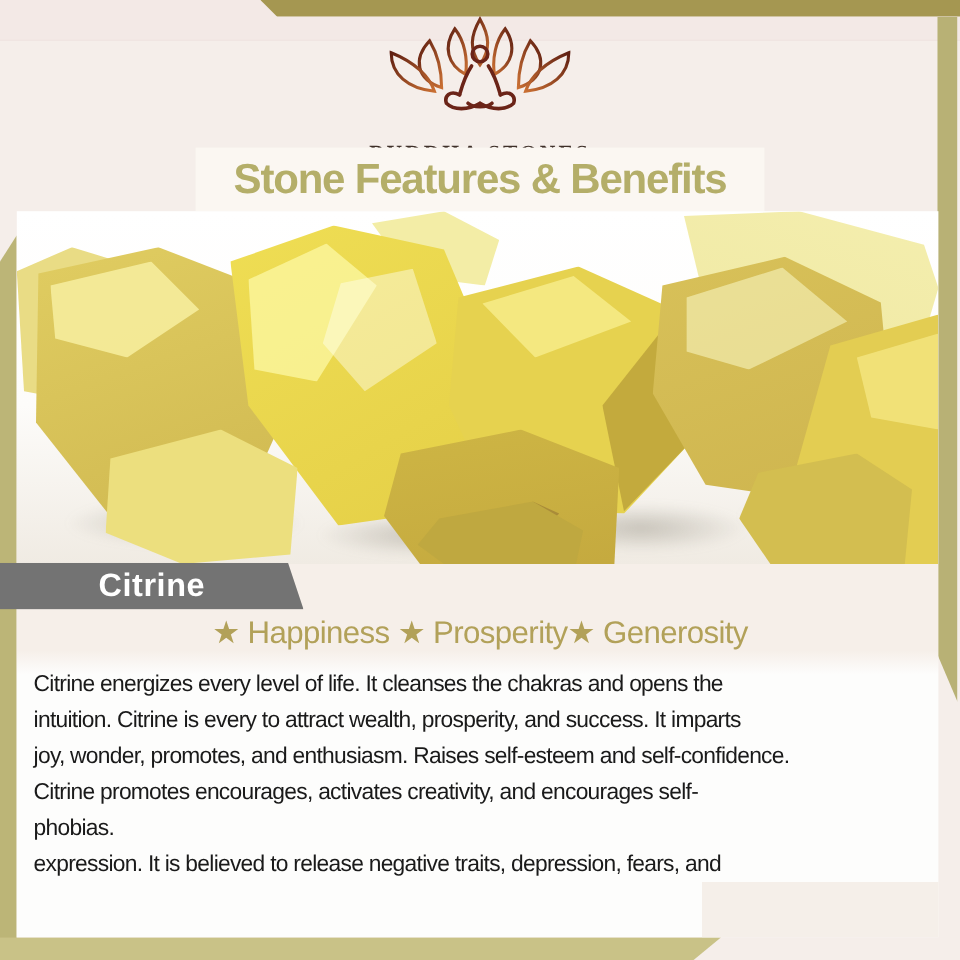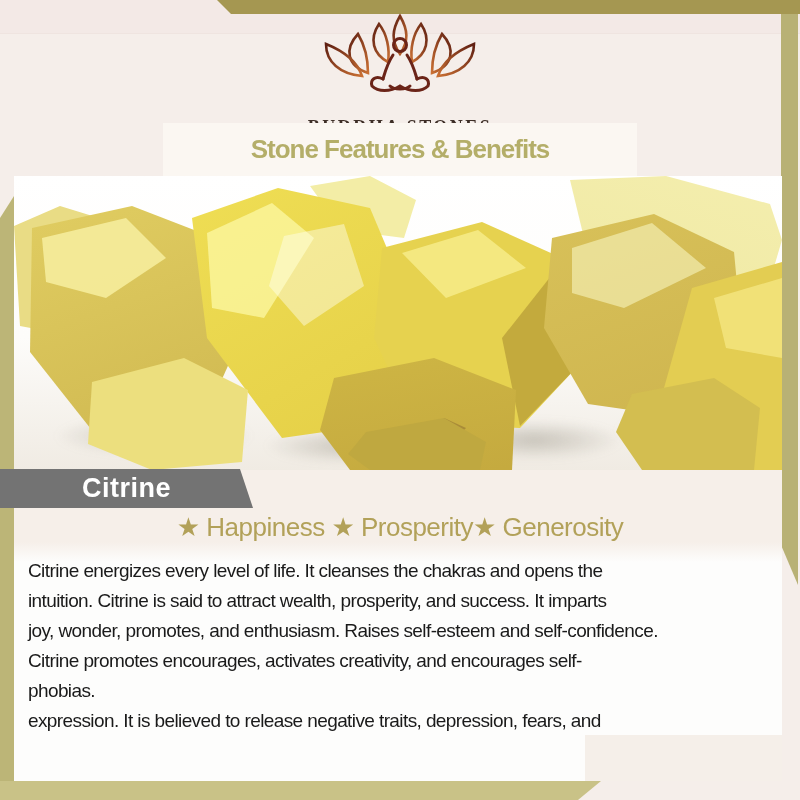--- a/index.html
+++ b/index.html
@@ -19,21 +19,21 @@
 
   
   .brand{position:absolute;left:0;top:12px;width:800px;text-align:center;}
   .brand svg{display:block;margin:0 auto;}
   .brand-name{margin-top:15px;font-family:"Liberation Serif",serif;font-size:18px;letter-spacing:2.5px;
               color:#3d2e27;font-weight:600;}
 
   
   .title-band{position:absolute;left:163px;top:123px;width:474px;height:53px;background:#fbf7f2;}
   .page-title{width:100%;height:100%;display:flex;align-items:center;justify-content:center;
-              font-size:26px;font-weight:bold;letter-spacing:-1px;color:#b4ae69;}
+              font-size:35px;font-weight:bold;letter-spacing:-1px;color:#b4ae69;}
 
   
   .photo{position:absolute;left:14px;top:176px;width:768px;height:294px;overflow:hidden;
          background:linear-gradient(180deg,#ffffff 0%,#fdfcfa 55%,#f0ebe3 100%);}
   .st{position:absolute;inset:0;}
   .sh{position:absolute;border-radius:50%;filter:blur(4px);
       background:radial-gradient(ellipse at center,rgba(120,115,100,.35),transparent 70%);}
   .sh1{left:40px;top:240px;width:200px;height:40px;}
   .sh2{left:250px;top:252px;width:180px;height:36px;}
   .sh3{left:430px;top:244px;width:180px;height:40px;}
@@ -156,20 +156,20 @@
   <div class="corner-cream"></div>
 
   <div class="stone-banner">
     <span class="stone-name-label">Citrine</span>
   </div>
 
   <div class="benefits-line">★ Happiness ★ Prosperity★ Generosity</div>
 
   <div class="description">
     <div class="line">Citrine energizes every level of life. It cleanses the chakras and opens the</div>
-    <div class="line">intuition. Citrine is said to attract wealth, prosperity, and success. It imparts</div>
+    <div class="line">intuition. Citrine is every to attract wealth, prosperity, and success. It imparts</div>
     <div class="line">joy, wonder, promotes, and enthusiasm. Raises self-esteem and self-confidence.</div>
     <div class="line">Citrine promotes encourages, activates creativity, and encourages self-</div>
     <div class="line">phobias.</div>
     <div class="line">expression. It is believed to release negative traits, depression, fears, and</div>
   </div>
 
 </div>
 
 </body></html>

